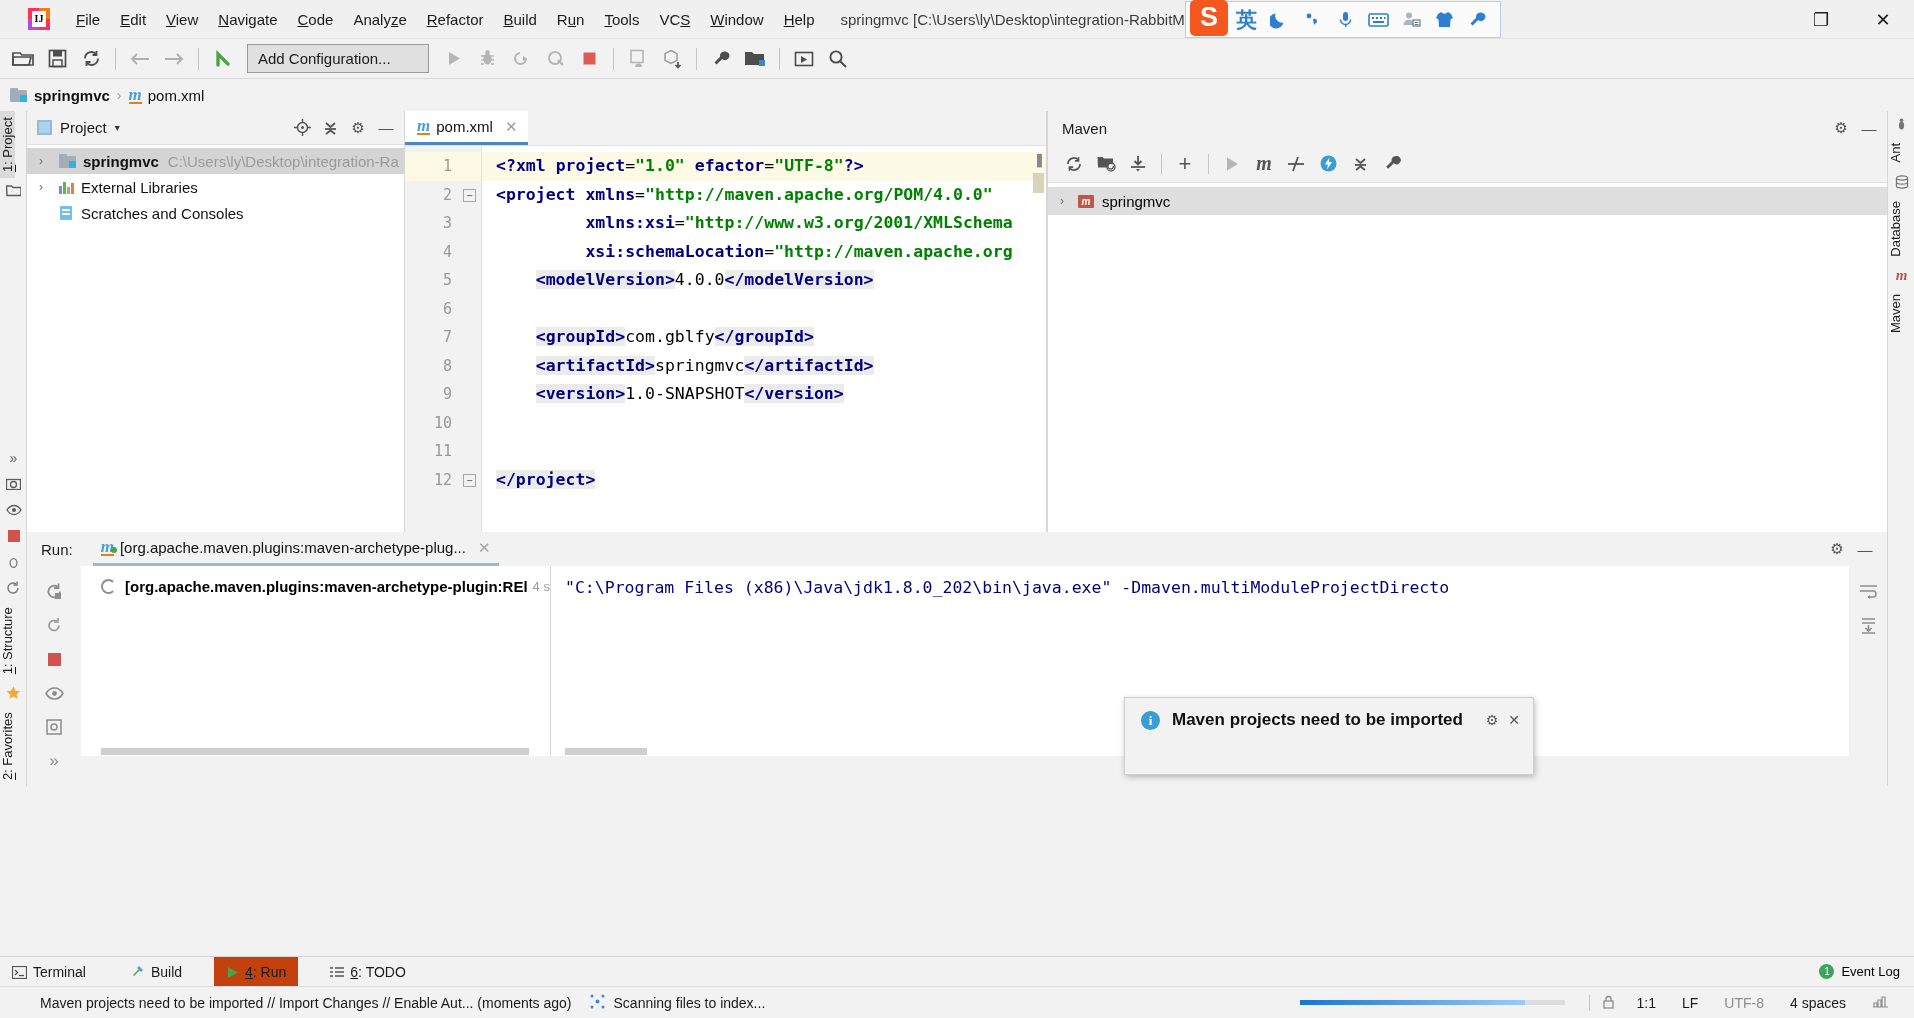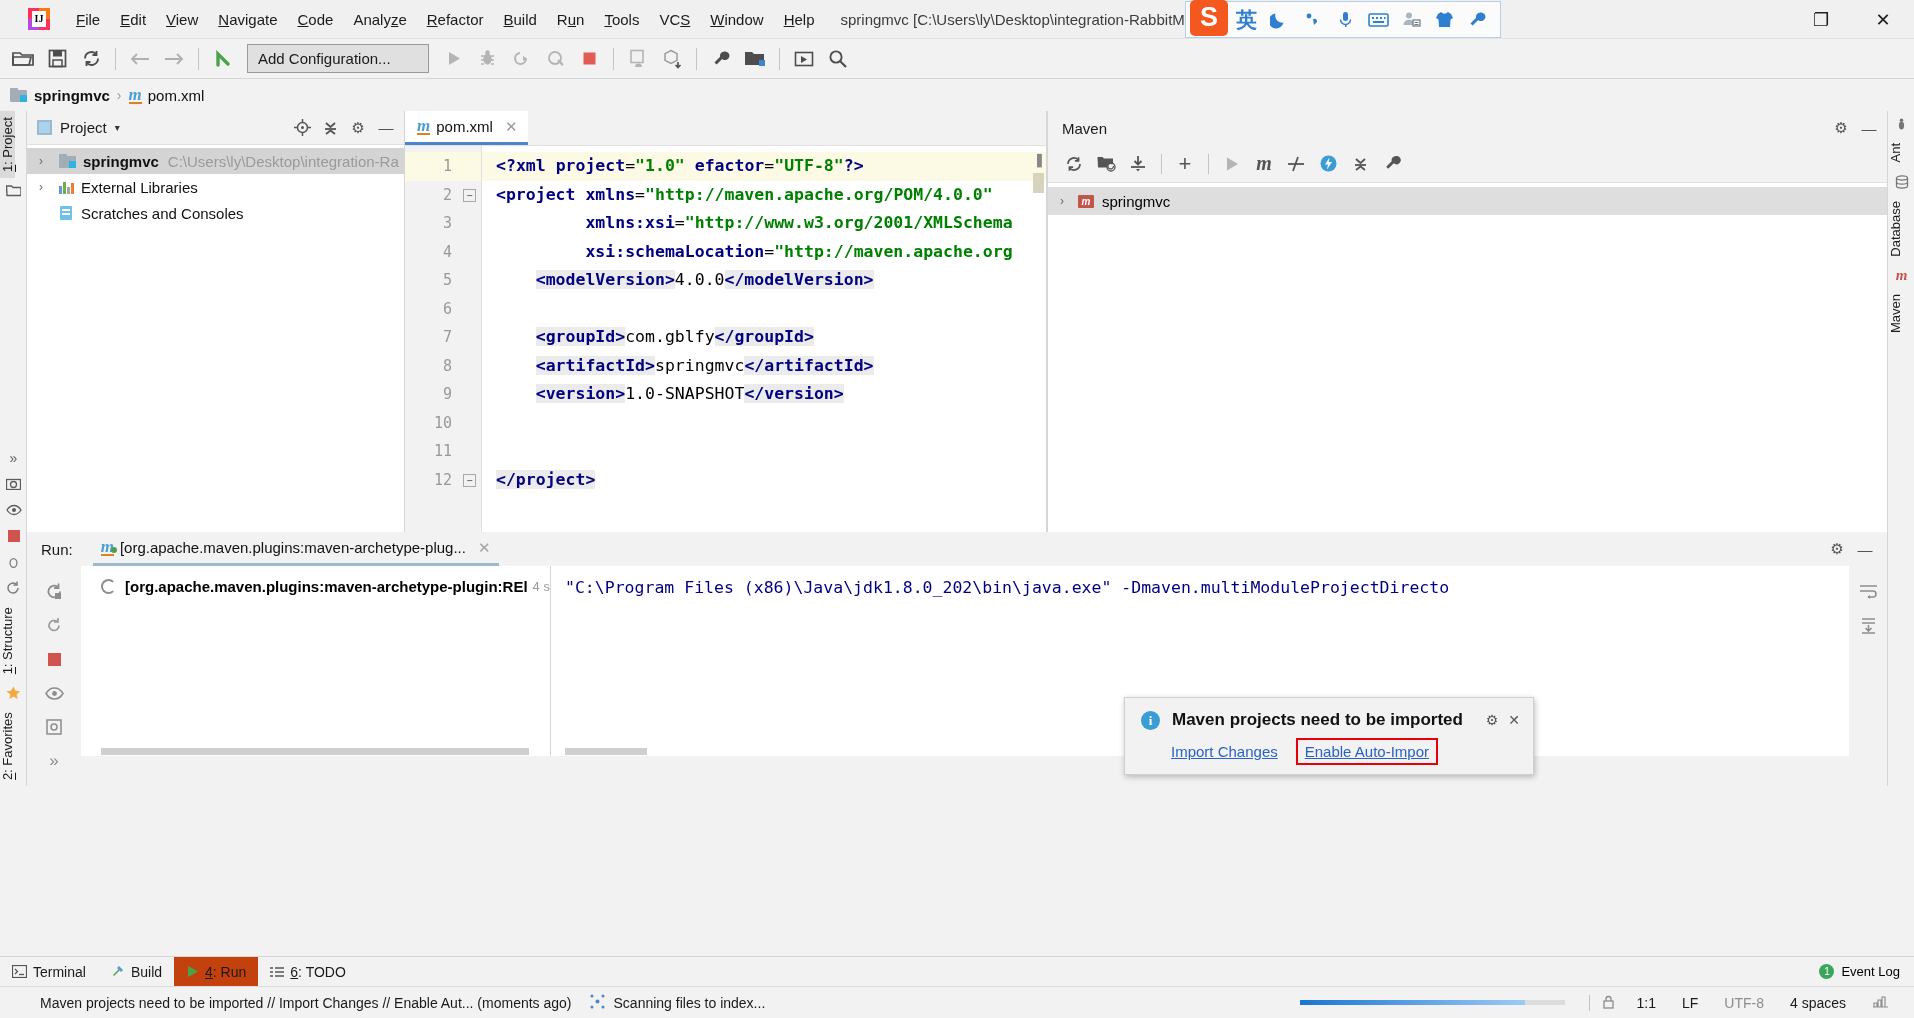--- a/index.html
+++ b/index.html
@@ -348,22 +348,23 @@
   .notif-link {
     font-size: 15px; color: #2a62c4; text-decoration: underline; margin-right: 10px;
   }
   .notif-link.boxed {
     border: 2px solid #e8000a; padding: 3px 7px; margin-left: 8px; background: #f2f2f2;
   }
 
   
   .bottom-tabs {
     position: absolute; bottom: 32px; left: 0; width: 1914px; height: 30px;
-    background: #f2f2f2; display: flex; align-items: center;
+    background: #f2f2f2; display: flex; 
     border-top: 1px solid #d6d6d6;
+    gap: 20px;
   }
   .bt {
     display: flex; align-items: center; height: 30px; padding: 0 12px; font-size: 14px;
     color: #1a1a1a;
   }
   .bt.active { background: #c2410c; }
   .bt u { text-decoration: underline; }
   .bt-ic { margin-right: 6px; display: flex; align-items: center; }
   .bt-right { margin-left: auto; display: flex; align-items: center; padding-right: 14px; }
   .evt-dot {
@@ -942,24 +943,20 @@
 
   <div class="notif">
     <div class="notif-row1">
       <span class="info-ic">i</span>
       <span class="notif-title">Maven projects need to be imported</span>
       <span class="notif-actions-ic">
         <span class="ni">⚙</span>
         <span class="ni">✕</span>
       </span>
     </div>
-    <div class="notif-row2">
-      <span class="notif-link">Import Changes</span>
-      <span class="notif-link boxed">Enable Auto-Impor</span>
-    </div>
   </div>
 
   <div class="bottom-tabs">
     <div class="bt">
       <span class="bt-ic">
         <svg width="15" height="13" viewBox="0 0 15 13">
             <rect x="0.5" y="0.5" width="14" height="12" stroke="#555" stroke-width="1.2" fill="none"></rect>
             <path d="M3 4l2.5 2.5L3 9" stroke="#555" stroke-width="1.3" fill="none"></path>
             <path d="M7 9.5h5" stroke="#555" stroke-width="1.3"></path>
           </svg>

